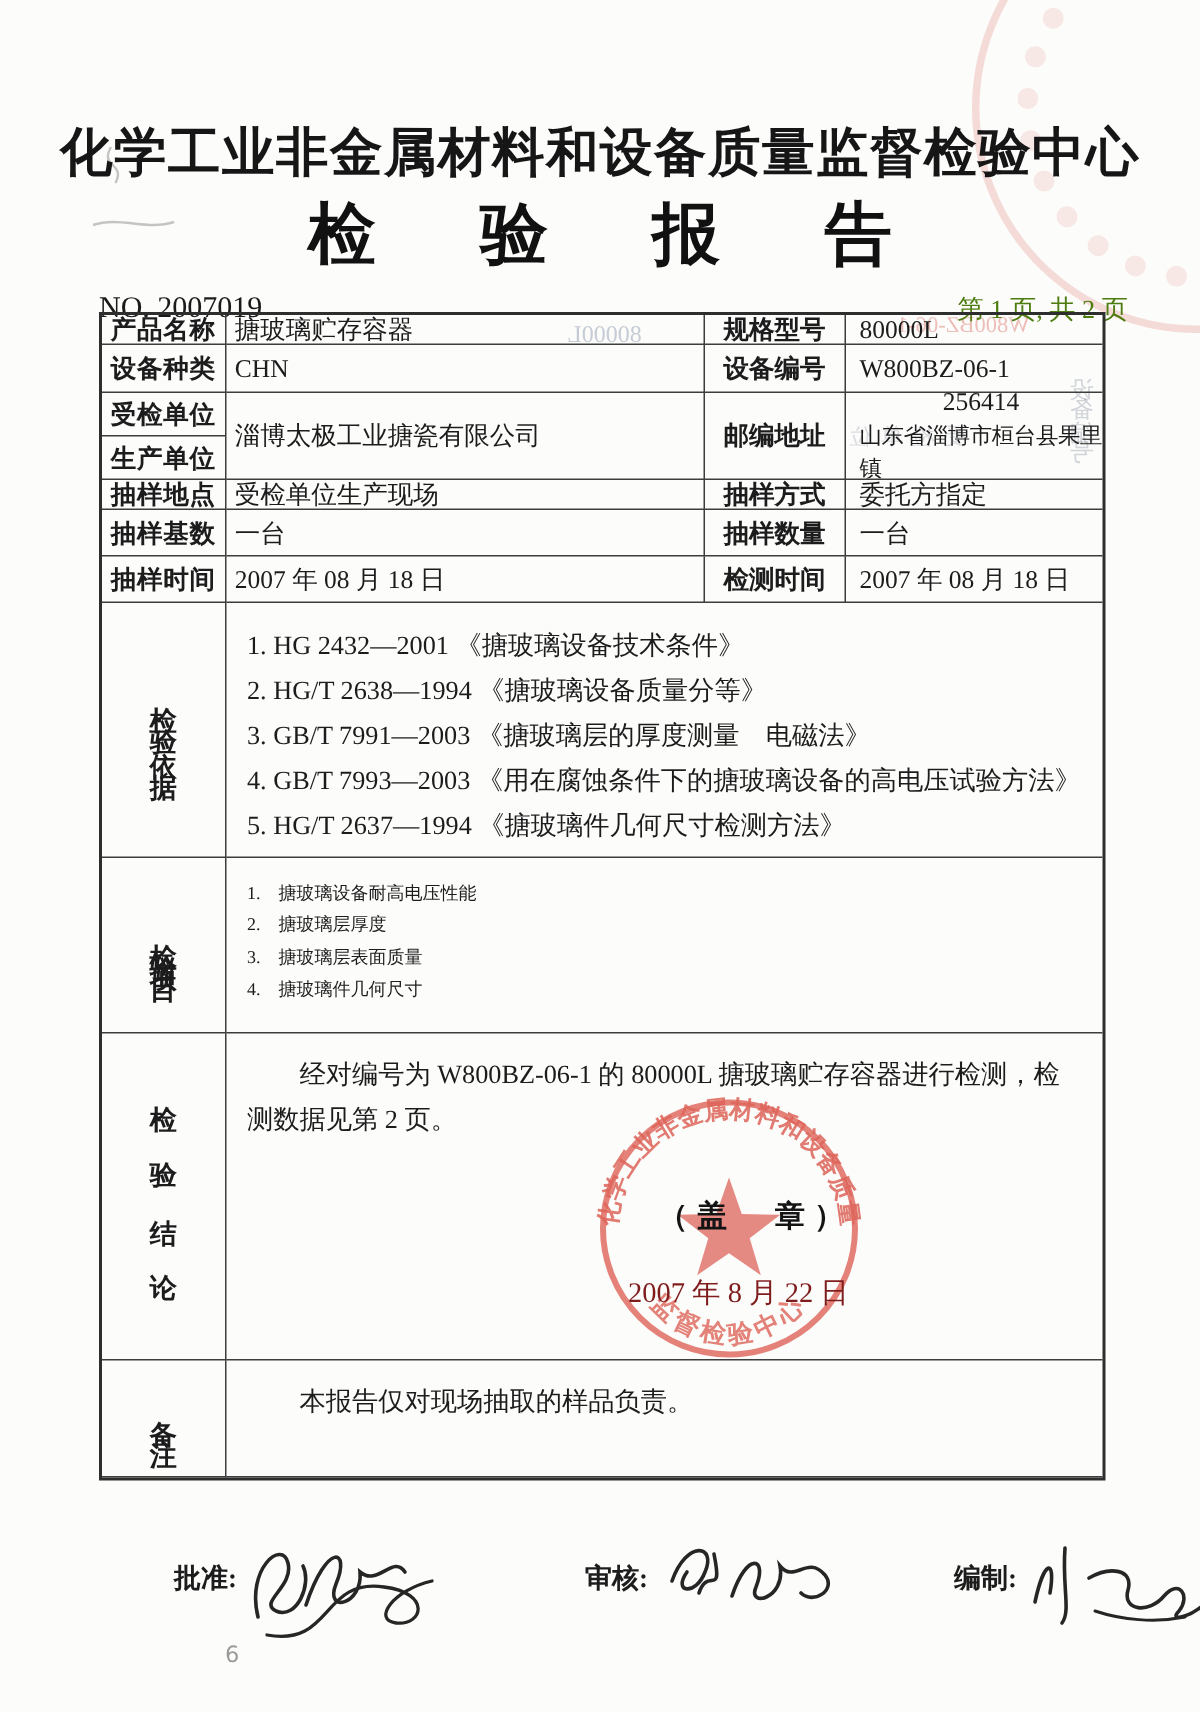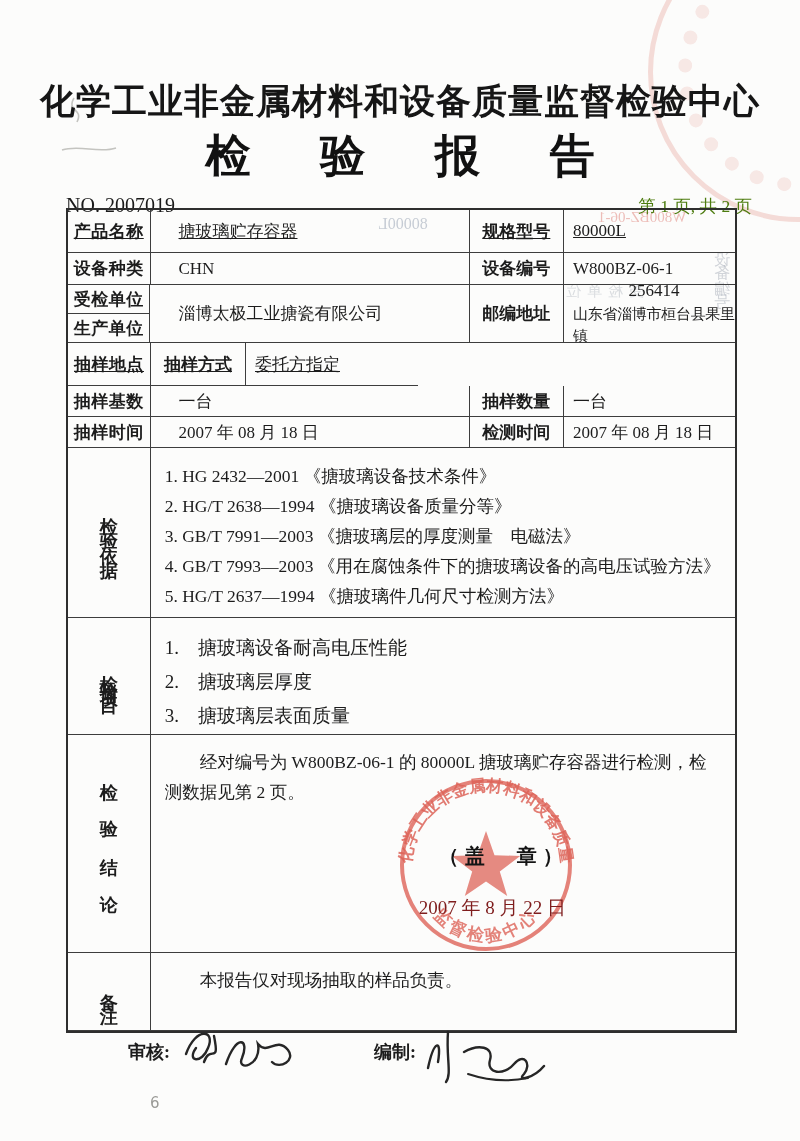--- a/index.html
+++ b/index.html
@@ -18,41 +18,41 @@
 
   
   .report-table { position:absolute; left:66px; top:208px; width:671px;
     border:2px solid #2e2e2e; background:transparent; }
   .trow { display:flex; width:100%; }
   .cell { border-right:1px solid #3d3d3d; border-bottom:1px solid #3d3d3d;
     display:flex; align-items:center; font-size:17px; overflow:hidden; }
   .cell.last { border-right:none; }
   .lbl { width:83px; justify-content:center; font-weight:600; letter-spacing:0.5px;
     padding:0 2px; font-size:17px; }
-  .val1 { width:321px; padding-left:28px; }
+  .val1 { width:321px; padding-left:6px; }
   .lbl2 { width:95px; justify-content:center; font-weight:600; font-size:17px; }
   .val2 { width:172px; padding-left:9px; }
-  .h30 { height:43px;text-decoration:underline; } .h32 { height:32px; } .h58 { height:58px; }
+  .h30 { height:20px; } .h32 { height:32px; } .h58 { height:58px; }
   .h31 { height:31px; } .h170 { height:170px; } .h117 { height:117px; }
   .h218 { height:218px; } .h78 { height:78px; }
   .dbl-label { flex-direction:column; padding:0; align-items:stretch; }
   .dbl-label .half { flex:1; display:flex; align-items:center; justify-content:center; }
   .dbl-label .half.top { border-bottom:1px solid #3d3d3d; }
   .addr { display:flex; flex-direction:column; justify-content:center; line-height:1.45; }
   .addr .l2 { font-size:15px; letter-spacing:-0.3px; }
 
   .vlabel-cell { width:83px; justify-content:center; font-weight:600; }
   .vlabel { writing-mode:vertical-lr; text-orientation:upright; font-size:18px; }
   .sp-basis { letter-spacing:0.85em; }
   .sp-items { letter-spacing:0.45em; }
   .sp-concl { letter-spacing:2.1em; }
   .sp-note  { letter-spacing:0.7em; }
   .section-body { width:587px; display:block; padding:13px 8px 0 14px; position:relative; }
   .std-line { font-size:17.5px; line-height:1.72; white-space:nowrap; }
-  .item-line { font-size:19px; line-height:1.78; }
+  .item-line { font-size:12px; line-height:1.78; }
   .concl-text { font-size:17.5px; line-height:1.7; text-indent:2em; padding-right:16px; }
   .note-text { font-size:17.5px; text-indent:2em; padding-top:2px; }
 
   
   .seal { position:absolute; left:235px; top:30px; width:200px; height:200px; opacity:0.85; }
   .seal-note { position:absolute; left:288px; top:108px; font-size:20px; letter-spacing:6px;
     color:#141414; font-weight:600; }
   .seal-date { position:absolute; left:268px; top:160px; font-size:19px; color:#7f1d1d; }
 
   
@@ -124,20 +124,21 @@
       <div class="cell val1 h58">淄博太极工业搪瓷有限公司</div>
       <div class="cell lbl2 h58">邮编地址</div>
       <div class="cell val2 h58 last addr">
         <div class="l1">256414</div>
         <div class="l2">山东省淄博市桓台县果里镇</div>
       </div>
     </div>
 
     <div class="trow">
       <div class="cell lbl h30">抽样地点</div>
+      <div class="cell val1 h30">受检单位生产现场</div>
       <div class="cell lbl2 h30">抽样方式</div>
       <div class="cell val2 h30 last">委托方指定</div>
     </div>
 
     <div class="trow">
       <div class="cell lbl h31">抽样基数</div>
       <div class="cell val1 h31">一台</div>
       <div class="cell lbl2 h31">抽样数量</div>
       <div class="cell val2 h31 last">一台</div>
     </div>
@@ -206,20 +207,28 @@
         <span class="vlabel sp-note">备注</span>
       </div>
       <div class="cell h78 last section-body">
         <div class="note-text">本报告仅对现场抽取的样品负责。</div>
       </div>
     </div>
 
   </div>
 
   <div class="sign-row">
+    <div class="sign-group g1">
+      <span class="sign-label">批准:</span>
+      <svg class="sig-svg" width="170" height="85">
+        <path d="M14,60 C6,28 30,8 34,24 C38,40 14,50 26,56 C40,62 50,38 44,26" stroke="#262626" stroke-width="2.4" fill="none" stroke-linecap="round"></path>
+        <path d="M46,52 C60,10 76,14 66,38 C58,58 84,52 82,30 C94,40 104,18 112,30" stroke="#262626" stroke-width="2.4" fill="none" stroke-linecap="round"></path>
+        <path d="M20,72 C64,80 56,34 98,40 C130,44 124,66 106,64 C90,62 104,42 130,36" stroke="#262626" stroke-width="2.2" fill="none" stroke-linecap="round"></path>
+      </svg>
+    </div>
     <div class="sign-group g2">
       <span class="sign-label">审核:</span>
       <svg class="sig-svg" width="150" height="70">
         <path d="M16,36 C26,8 46,12 38,30 C32,46 16,44 26,30 M34,44 C40,26 50,48 44,18" stroke="#262626" stroke-width="2.4" fill="none" stroke-linecap="round"></path>
         <path d="M56,46 C66,16 80,20 72,40 C66,54 92,48 88,26 C98,38 106,18 118,32 C126,42 110,52 102,44" stroke="#262626" stroke-width="2.4" fill="none" stroke-linecap="round"></path>
       </svg>
     </div>
     <div class="sign-group g3">
       <span class="sign-label">编制:</span>
       <svg class="sig-svg" width="150" height="75">

